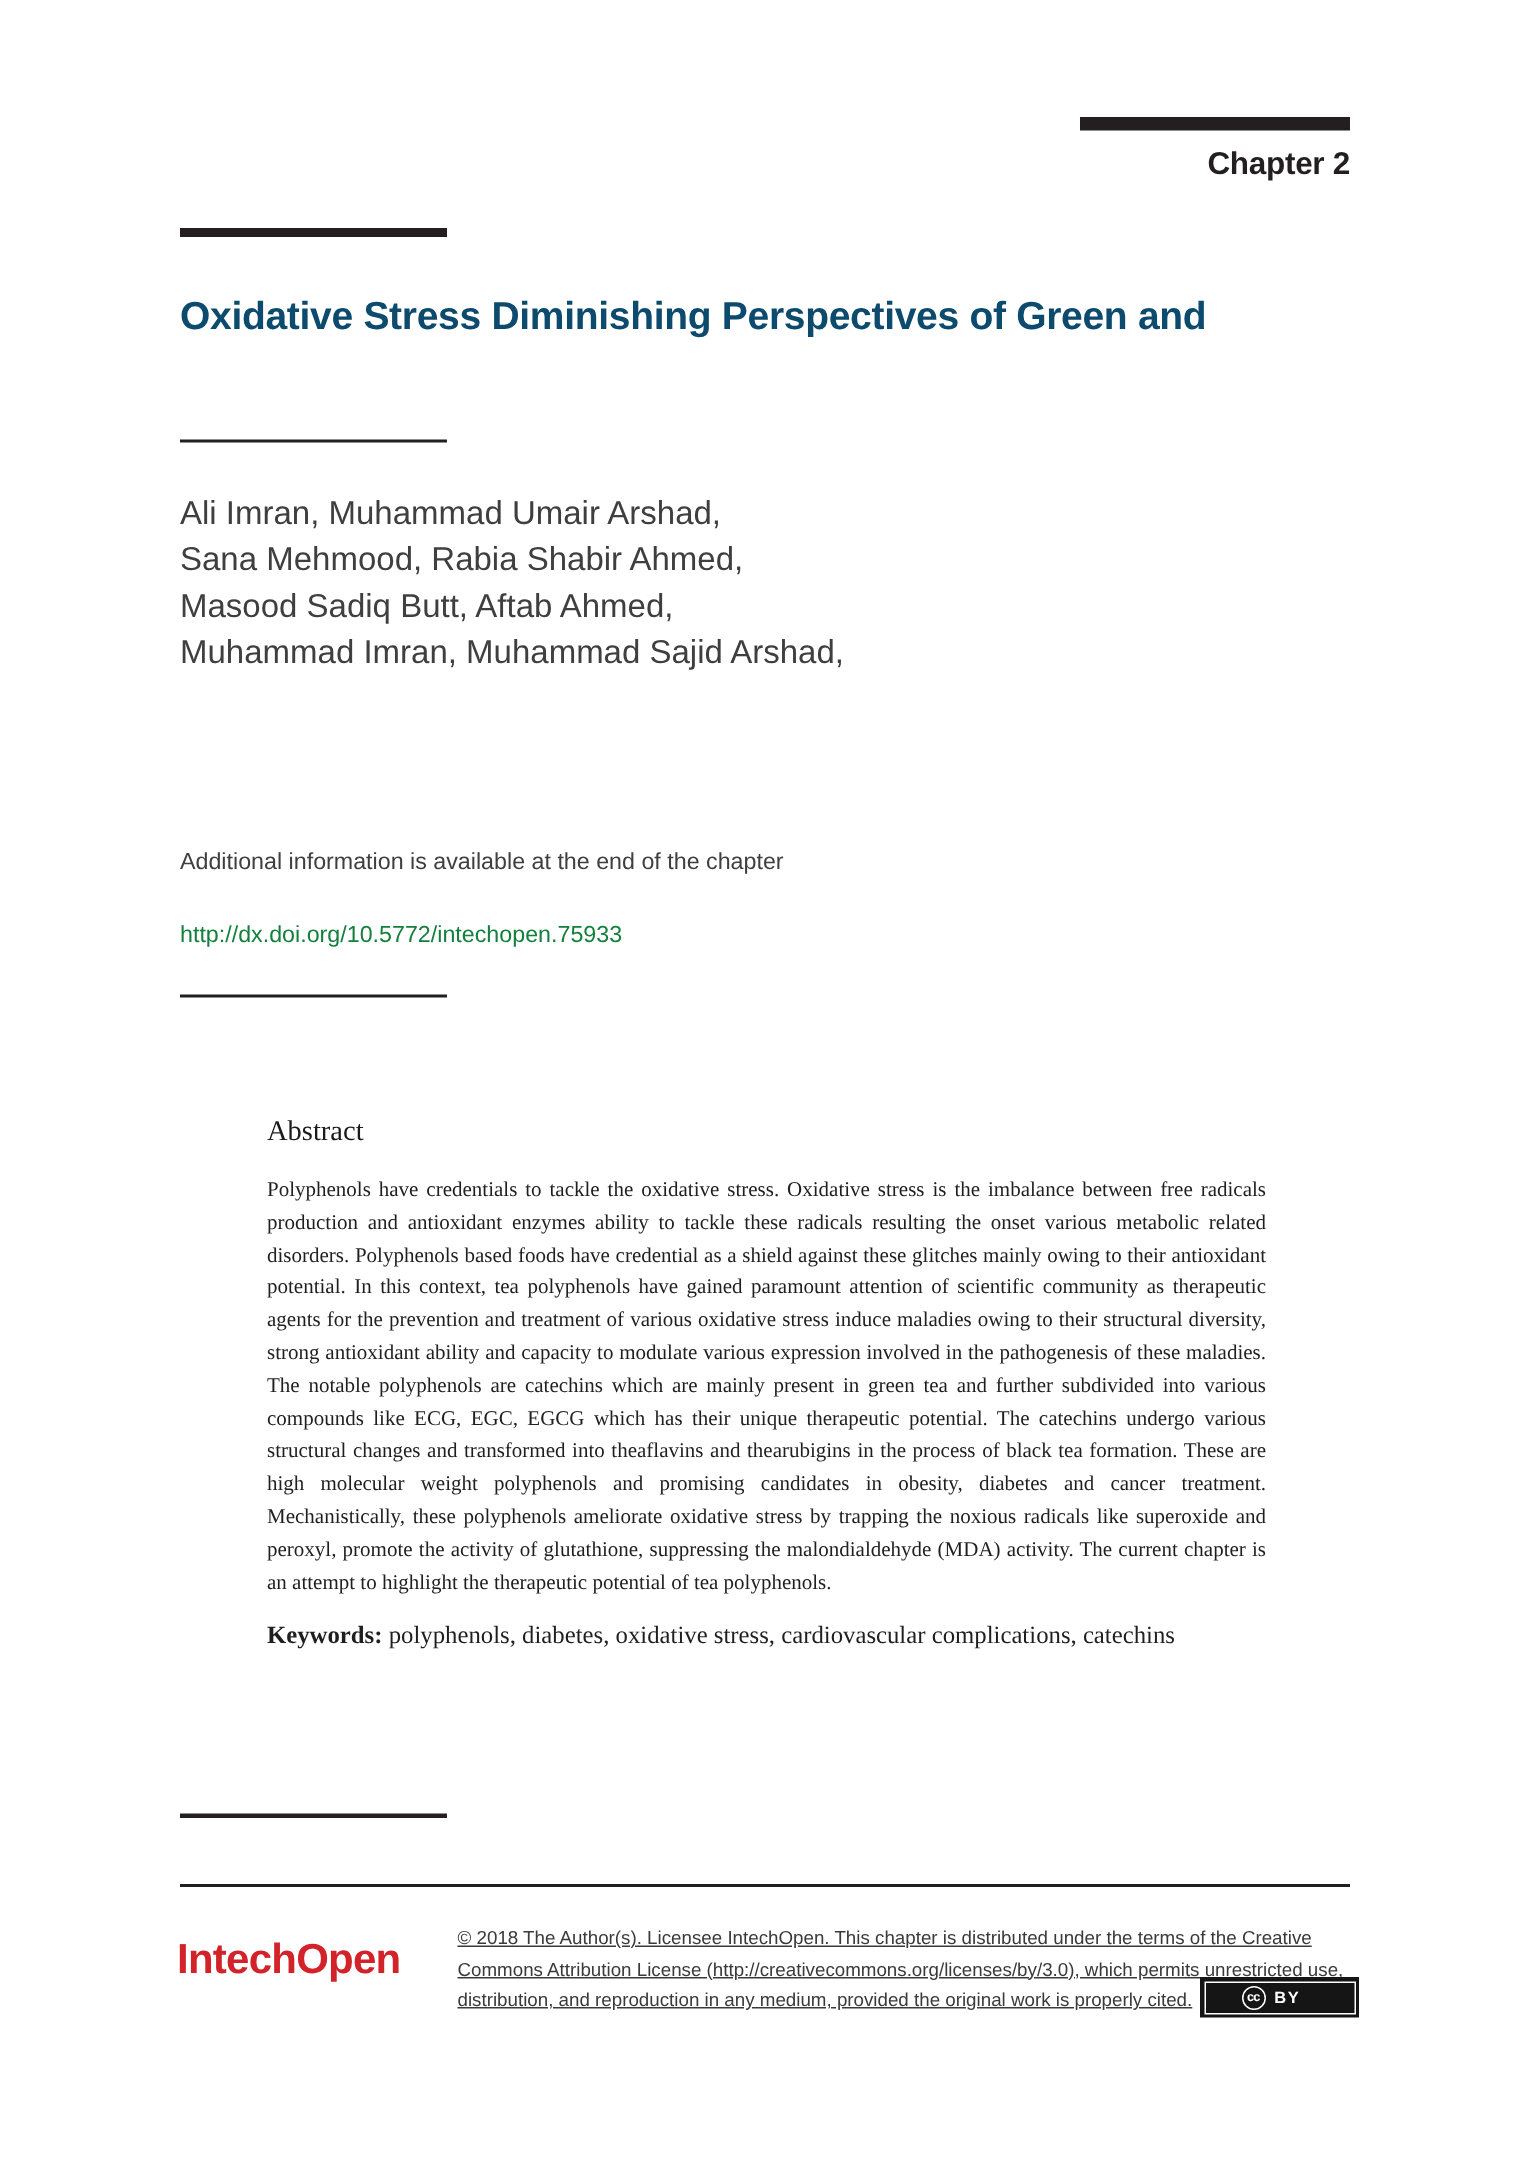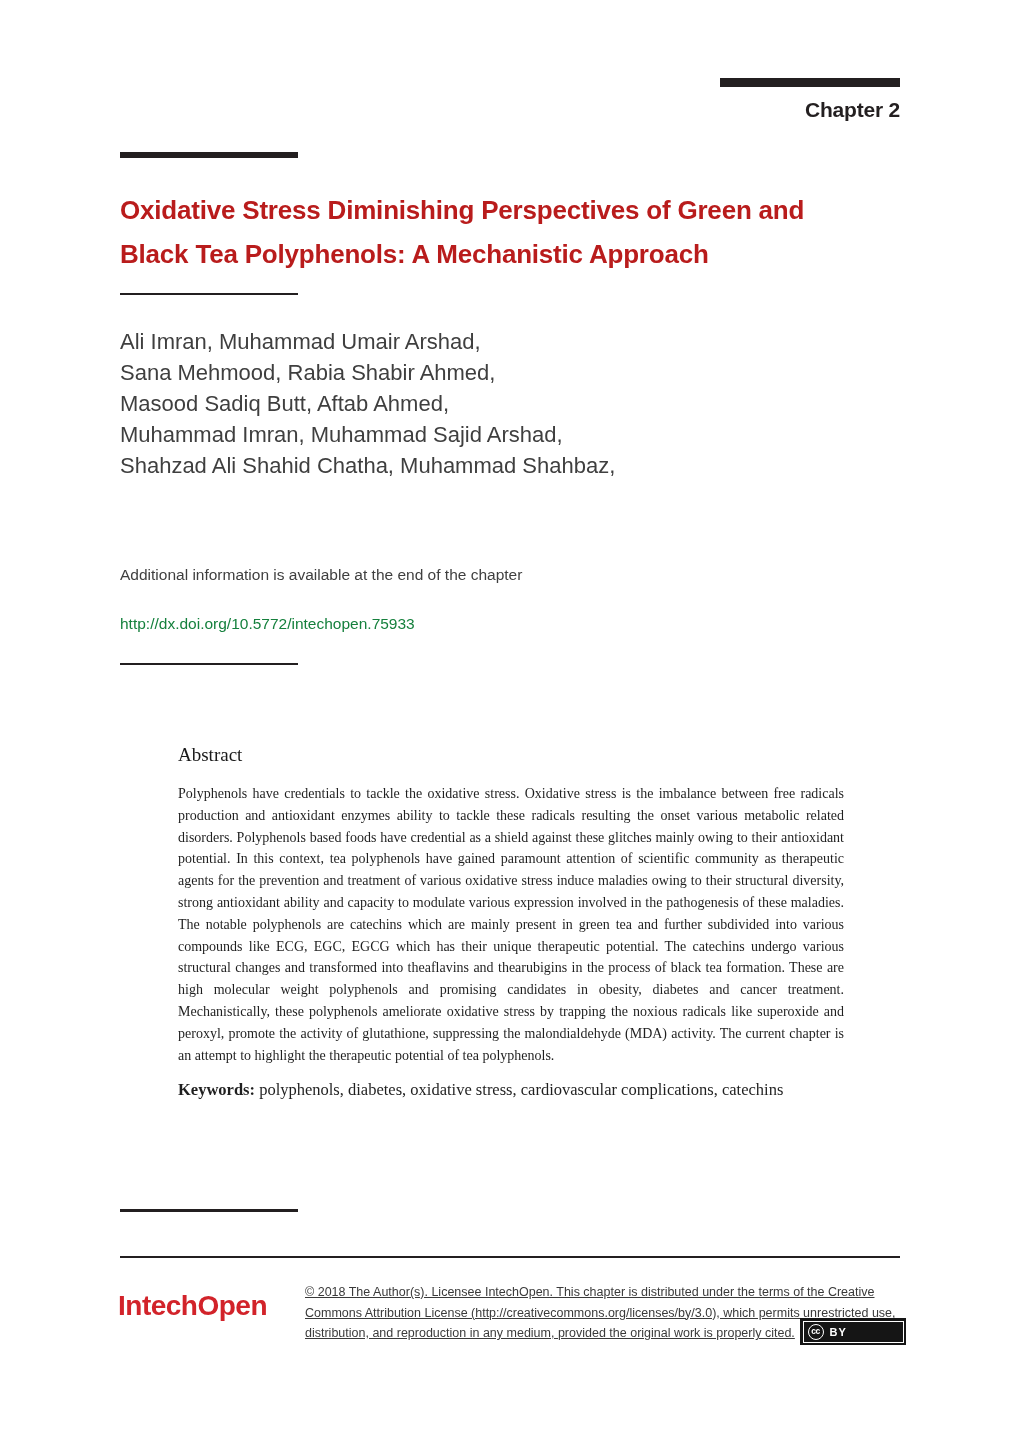--- a/index.html
+++ b/index.html
@@ -19,21 +19,21 @@
   .chapter-label {
     position: absolute; right: 120px; top: 98px;
     font-size: 21px; font-weight: bold; color: #231f20;
     text-align: right; letter-spacing: -0.2px;
   }
 
   
   .rule-above-title { left: 120px; top: 152px; width: 178px; height: 6px; }
   .title {
     position: absolute; left: 120px; top: 188px;
-    font-size: 26px; font-weight: bold; color: #b91c1c;
+    font-size: 26px; font-weight: bold; color: #0c4a6e;
     line-height: 44px; letter-spacing: -0.2px; white-space: nowrap;
   }
   .rule-below-title { left: 120px; top: 293px; width: 178px; height: 2px; }
 
   
   .authors {
     position: absolute; left: 120px; top: 326px;
     font-size: 22px; font-weight: 400; color: #3f3f3f;
     line-height: 31px; white-space: nowrap;
   }
@@ -83,47 +83,45 @@
   }
   .cc-badge-inner {
     position: absolute; inset: 2.5px; border: 1.5px solid #ffffff;
     display: flex; align-items: center; gap: 6px; padding-left: 4px;
     box-sizing: border-box;
   }
   .cc-circle {
     width: 14px; height: 14px; border: 1.5px solid #ffffff; border-radius: 50%;
     color: #ffffff; font-size: 8.5px; font-weight: bold;
     display: flex; align-items: center; justify-content: center;
-    letter-spacing: -0.5px; line-height: 1;
+    letter-spacing: -0.5px; line-height: 1; margin-left: 20px;
   }
   .cc-by-label {
     color: #ffffff; font-size: 11px; font-weight: bold; letter-spacing: 1px;
   }
 </style>
 </head>
 <body>
 
 <div class="page">
 
   <div class="rule top-bar"></div>
   <div class="chapter-label">Chapter 2</div>
 
   <div class="rule rule-above-title"></div>
   <h1 class="title" style="margin:0;">
     <div>Oxidative Stress Diminishing Perspectives of Green and</div>
-    <div>Black Tea Polyphenols: A Mechanistic Approach</div>
   </h1>
   <div class="rule rule-below-title"></div>
 
   <div class="authors">
     <div>Ali Imran, Muhammad Umair Arshad,</div>
     <div>Sana Mehmood, Rabia Shabir Ahmed,</div>
     <div>Masood Sadiq Butt, Aftab Ahmed,</div>
     <div>Muhammad Imran, Muhammad Sajid Arshad,</div>
-    <div>Shahzad Ali Shahid Chatha, Muhammad Shahbaz,</div>
   </div>
 
   <div class="additional-info">Additional information is available at the end of the chapter</div>
   <a class="doi-link" href="#">http://dx.doi.org/10.5772/intechopen.75933</a>
   <div class="rule rule-below-doi"></div>
 
   <div class="abstract">
     <h2 class="abstract-heading">Abstract</h2>
     <p class="abstract-body">Polyphenols have credentials to tackle the oxidative stress. Oxidative stress is the imbalance between free radicals production and antioxidant enzymes ability to tackle these radicals resulting the onset various metabolic related disorders. Polyphenols based foods have credential as a shield against these glitches mainly owing to their antioxidant potential. In this context, tea polyphenols have gained paramount attention of scientific community as therapeutic agents for the prevention and treatment of various oxidative stress induce maladies owing to their structural diversity, strong antioxidant ability and capacity to modulate various expression involved in the pathogenesis of these maladies. The notable polyphenols are catechins which are mainly present in green tea and further subdivided into various compounds like ECG, EGC, EGCG which has their unique therapeutic potential. The catechins undergo various structural changes and transformed into theaflavins and thearubigins in the process of black tea formation. These are high molecular weight polyphenols and promising candidates in obesity, diabetes and cancer treatment. Mechanistically, these polyphenols ameliorate oxidative stress by trapping the noxious radicals like superoxide and peroxyl, promote the activity of glutathione, suppressing the malondialdehyde (MDA) activity. The current chapter is an attempt to highlight the therapeutic potential of tea polyphenols.</p>
     <p class="keywords"><span class="kw-label">Keywords:</span><span> polyphenols, diabetes, oxidative stress, cardiovascular complications, catechins</span></p>

